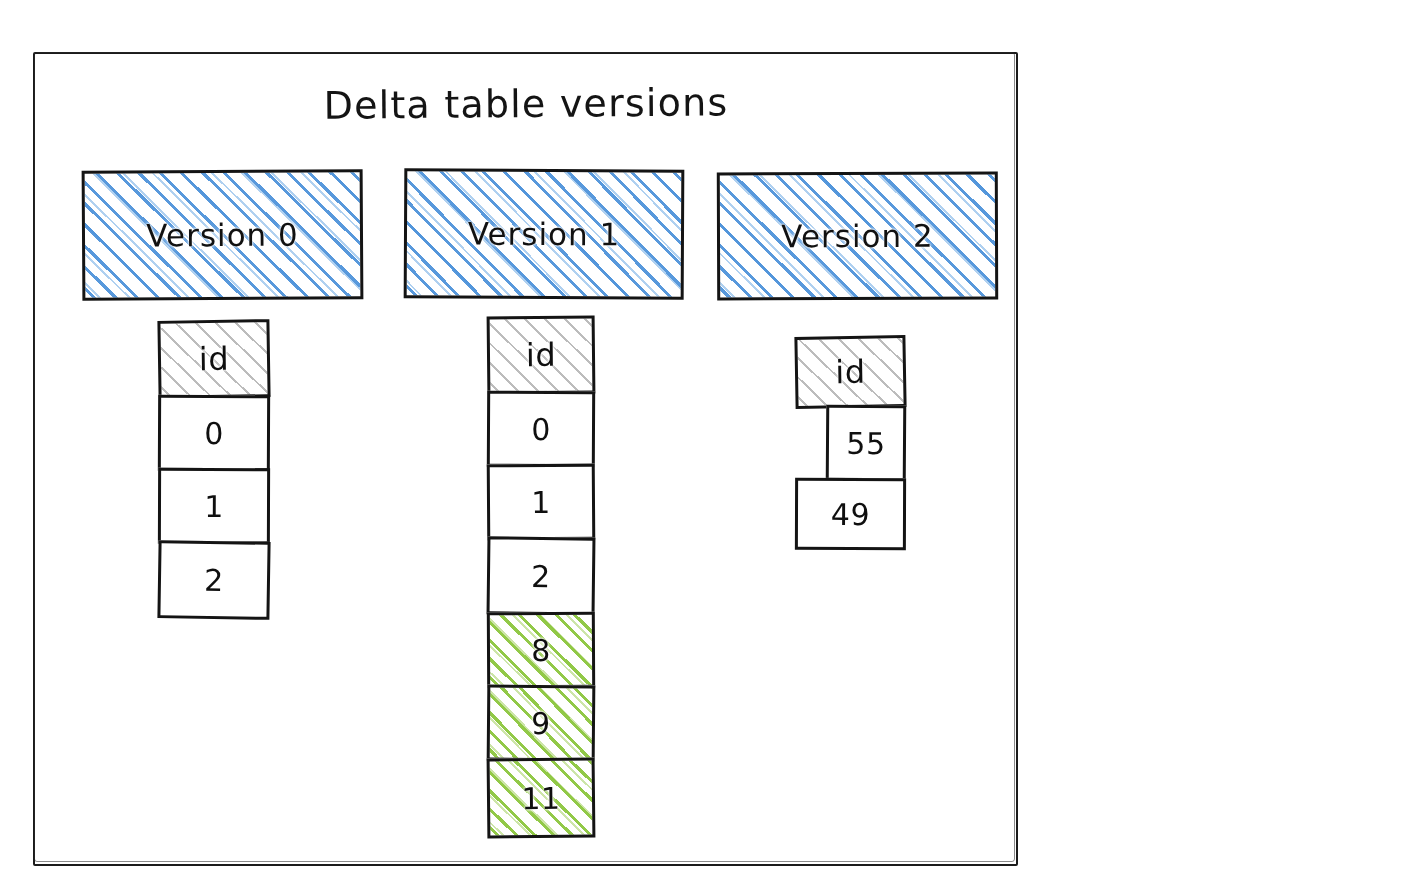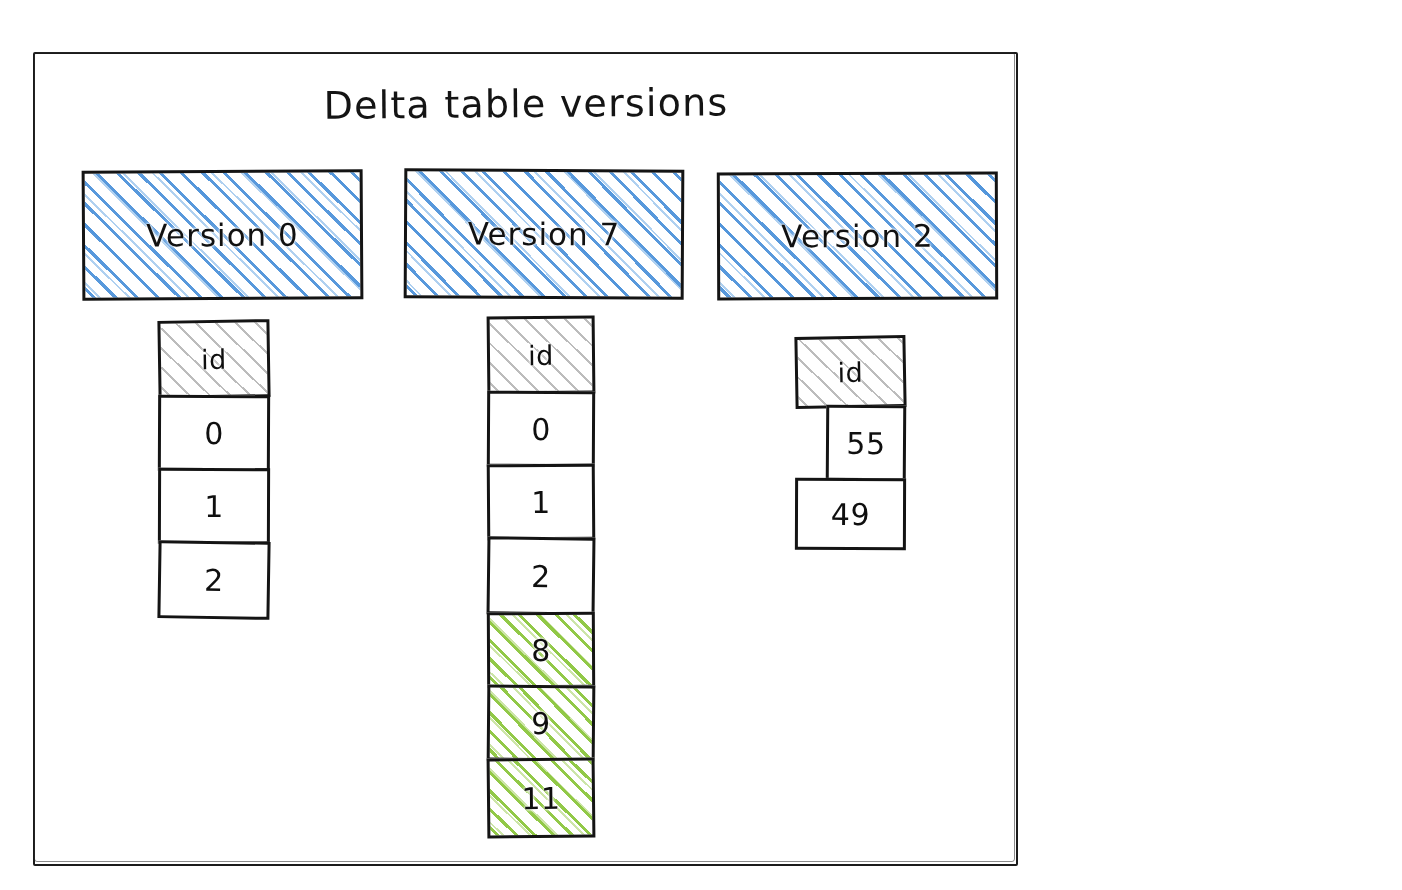--- a/index.html
+++ b/index.html
@@ -150,21 +150,21 @@
         rgba(163,208,97,.55) 10px,
         rgba(163,208,97,0)   10px,
         rgba(163,208,97,0)   19px
       );
   }
   .cell .val {
     text-shadow: 0 0 2px #fff, 0 0 3px #fff, 0 0 4px #fff;
     font-size: 30px;
     letter-spacing: .5px;
   }
-  .cell.head .val { font-size: 27px; }
+  .cell.head .val { font-size: 32px; }
 
   
   #tbl0 { left: 158px; top: 320px; width: 112px; }
   #tbl0 .cell { height: 76px; }
   #tbl0 .cell:nth-child(1) { transform: rotate(-0.9deg); height: 78px; }
   #tbl0 .cell:nth-child(2) { transform: rotate(0.25deg); }
   #tbl0 .cell:nth-child(3) { transform: rotate(0.2deg);  }
   #tbl0 .cell:nth-child(4) { transform: rotate(0.9deg); height: 78px; }
 
   #tbl1 { left: 487px; top: 316px; width: 108px; }
@@ -206,21 +206,21 @@
     </div>
     <div class="cell">
       <span class="val">1</span>
     </div>
     <div class="cell">
       <span class="val">2</span>
     </div>
   </div>
 
   <div class="vheader" id="vh1">
-    <span class="vlabel">Version 7</span>
+    <span class="vlabel">Version 1</span>
   </div>
 
   <div class="table" id="tbl1">
     <div class="cell head">
       <span class="val">id</span>
     </div>
     <div class="cell">
       <span class="val">0</span>
     </div>
     <div class="cell">

